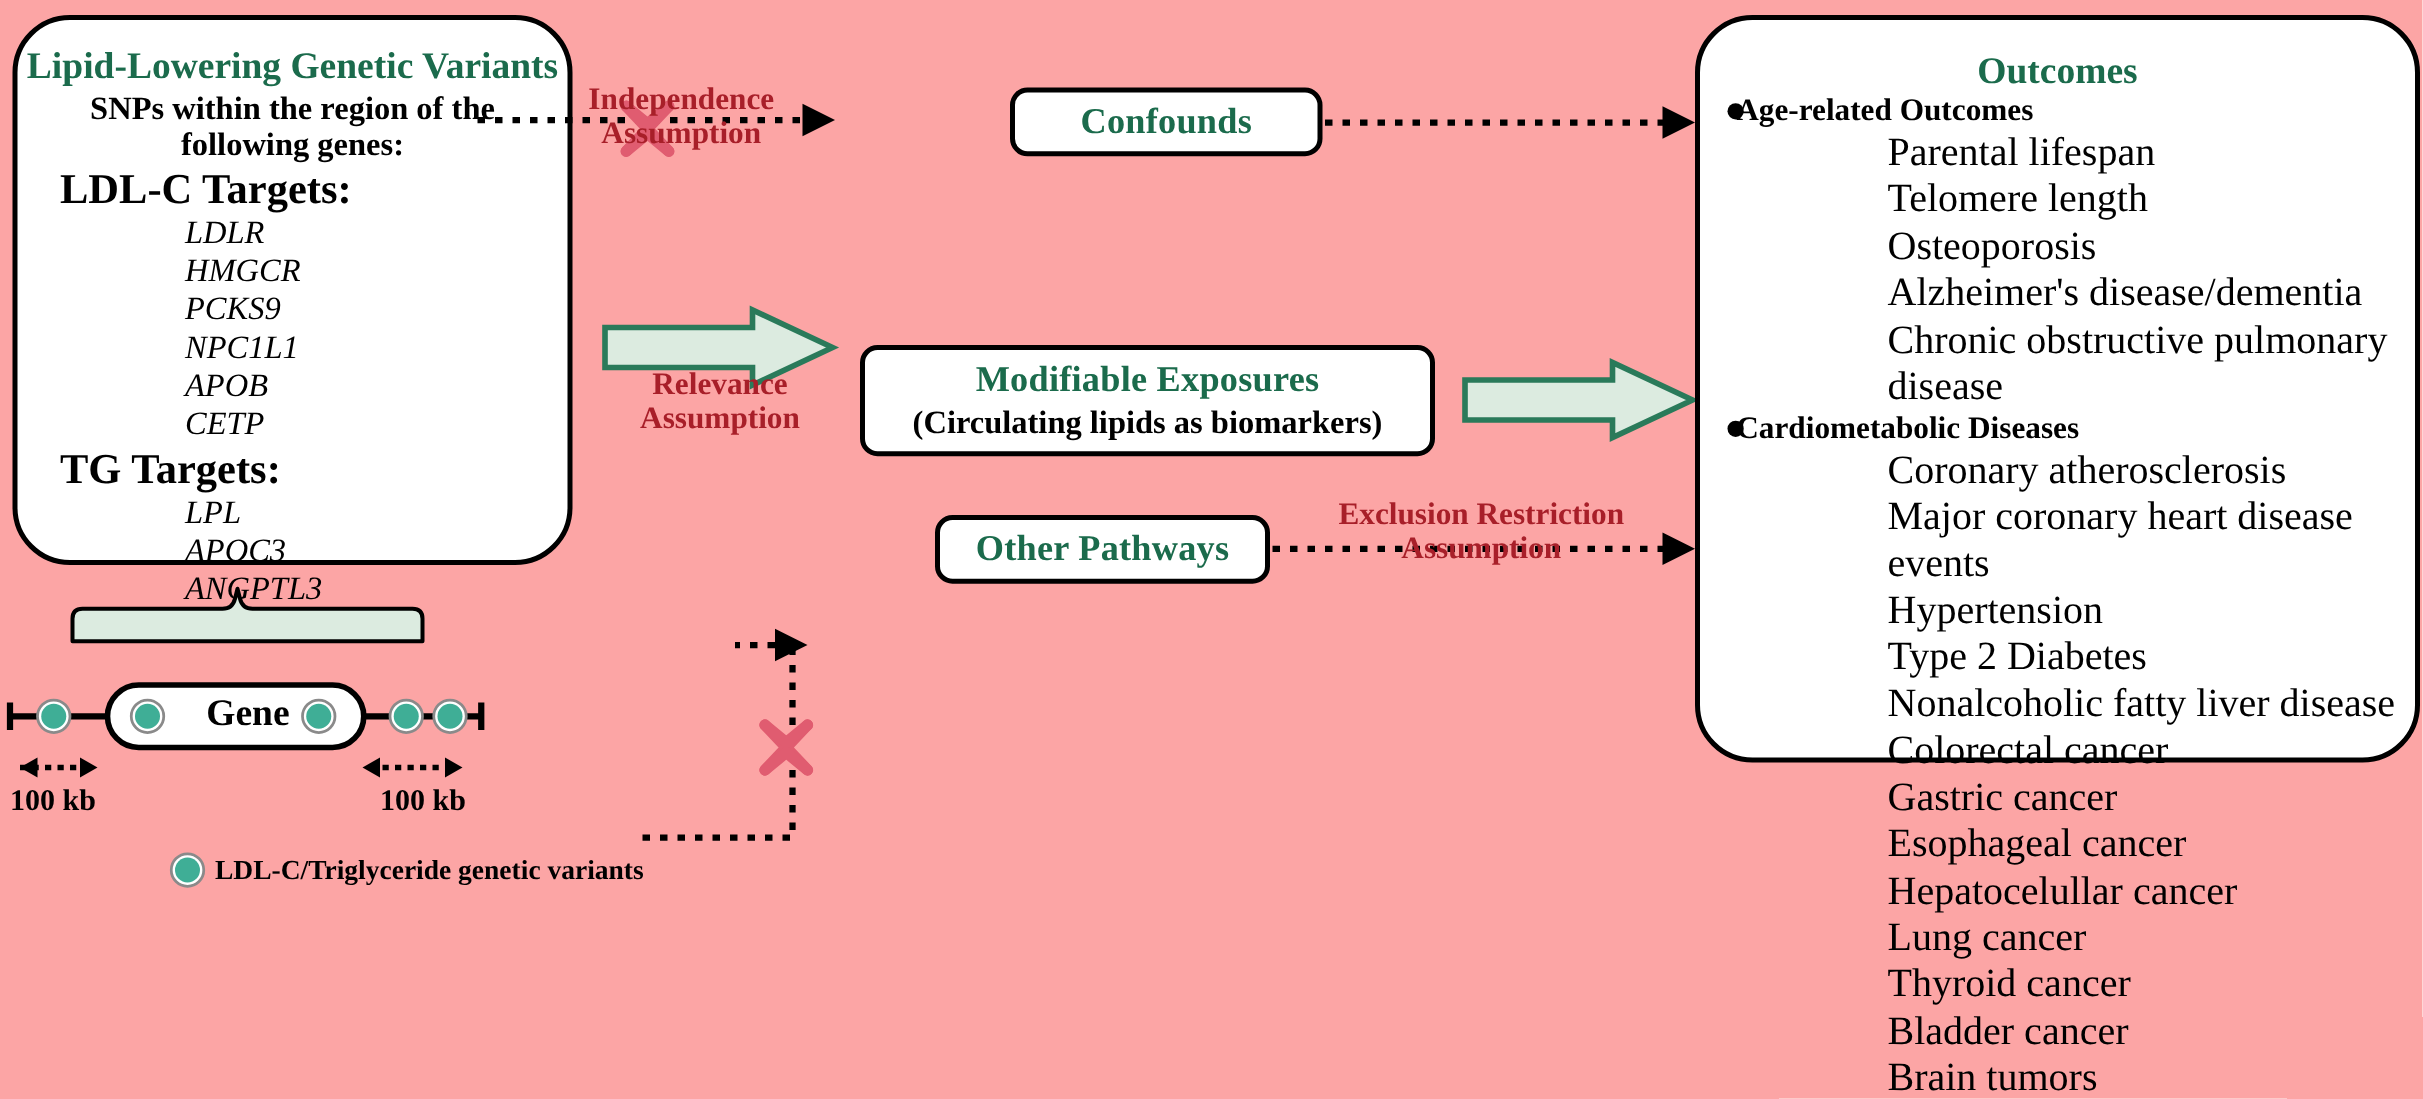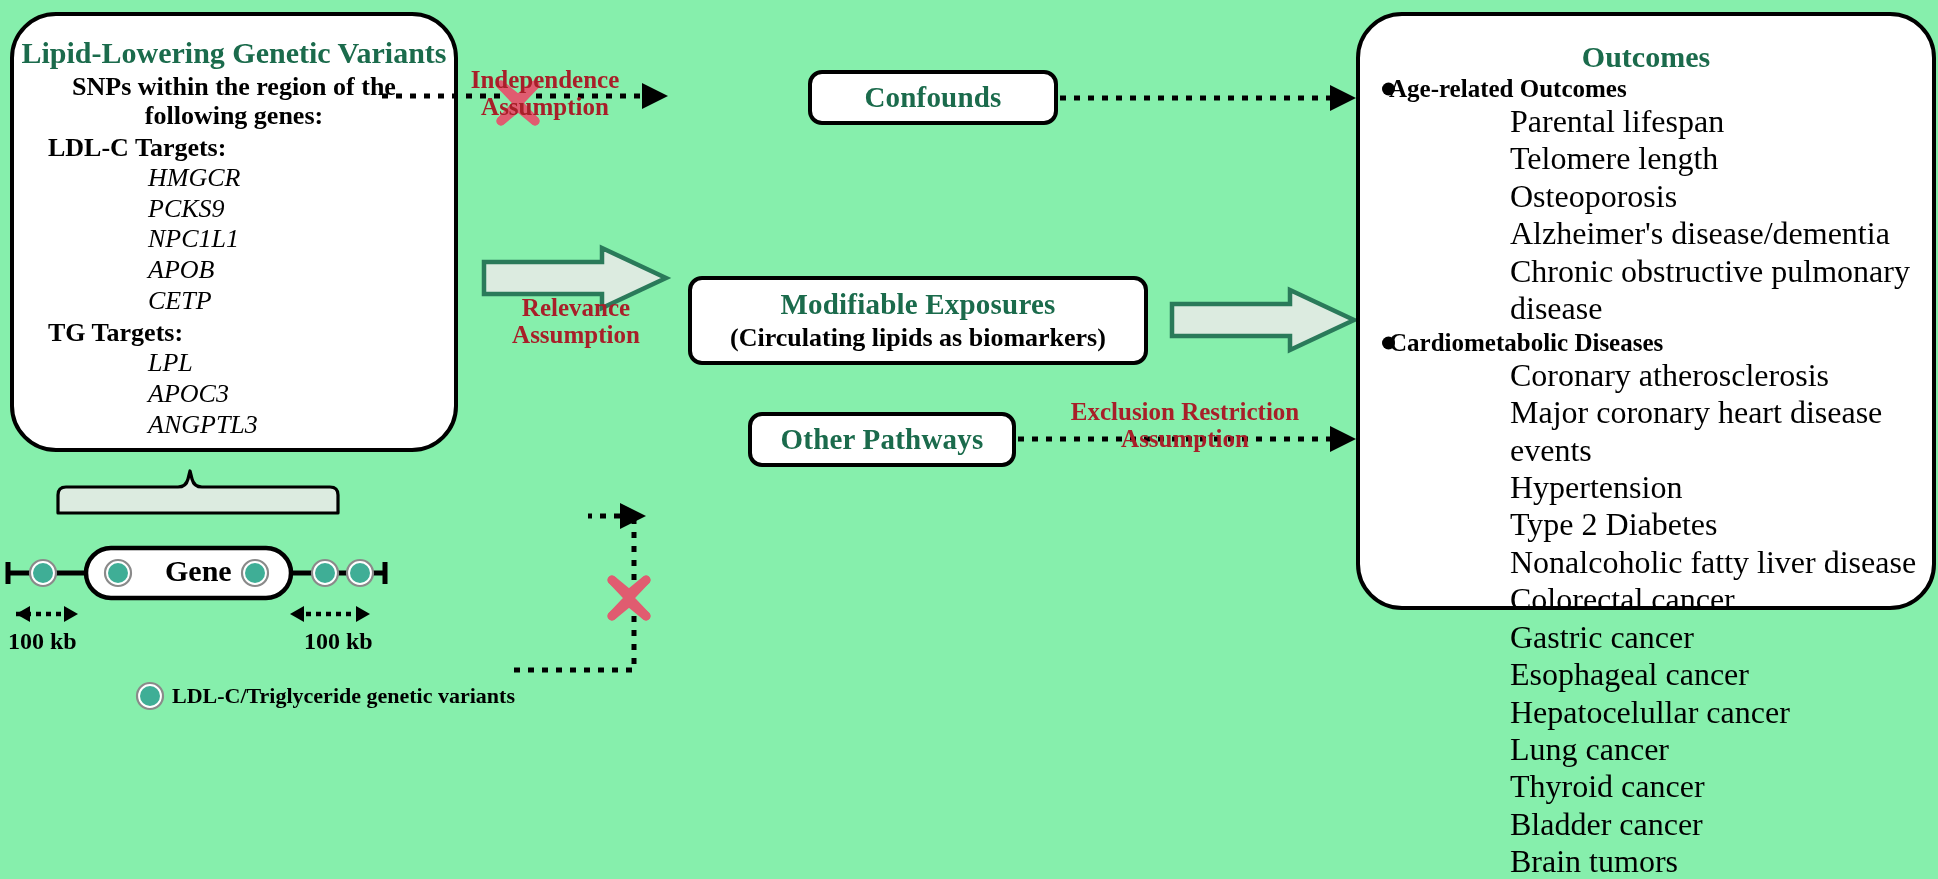--- a/index.html
+++ b/index.html
@@ -7,21 +7,21 @@
     padding: 0;
     background: #ffffff;
   }
   body {
     font-family: "Liberation Serif", "DejaVu Serif", serif;
   }
   #stage {
     position: relative;
     width: 1938px;
     height: 879px;
-    background: #86efac;
+    background: #fca5a5;
     overflow: hidden;
   }
   .abs { position: absolute; }
 
   
   .panel {
     position: absolute;
     border: 4px solid #000000;
     border-radius: 46px;
     background: #ffffff;
@@ -65,21 +65,21 @@
     color: #000000;
     font-weight: bold;
     font-size: 26px;
     text-align: center;
     line-height: 1.14;
     margin-top: 2px;
   }
   .lv-group {
     color: #000000;
     font-weight: bold;
-    font-size: 26px;
+    font-size: 34px;
     text-align: left;
     margin-top: 2px;
     padding-left: 34px;
   }
   .lv-gene {
     color: #000000;
     font-style: italic;
     font-size: 26px;
     text-align: left;
     padding-left: 134px;
@@ -153,20 +153,21 @@
 </head>
 <body>
 
 <div id="stage">
 
   <div class="panel" style="left:10px; top:12px; width:448px; height:440px;">
     <div class="lv-title" style="margin-top:20px;">Lipid-Lowering Genetic Variants</div>
     <div class="lv-sub" style="padding:0 34px;">SNPs within the region of the following genes:</div>
 
     <div class="lv-group">LDL-C Targets:</div>
+    <div class="lv-gene">LDLR</div>
     <div class="lv-gene">HMGCR</div>
     <div class="lv-gene">PCKS9</div>
     <div class="lv-gene">NPC1L1</div>
     <div class="lv-gene">APOB</div>
     <div class="lv-gene">CETP</div>
 
     <div class="lv-group">TG Targets:</div>
     <div class="lv-gene">LPL</div>
     <div class="lv-gene">APOC3</div>
     <div class="lv-gene">ANGPTL3</div>

